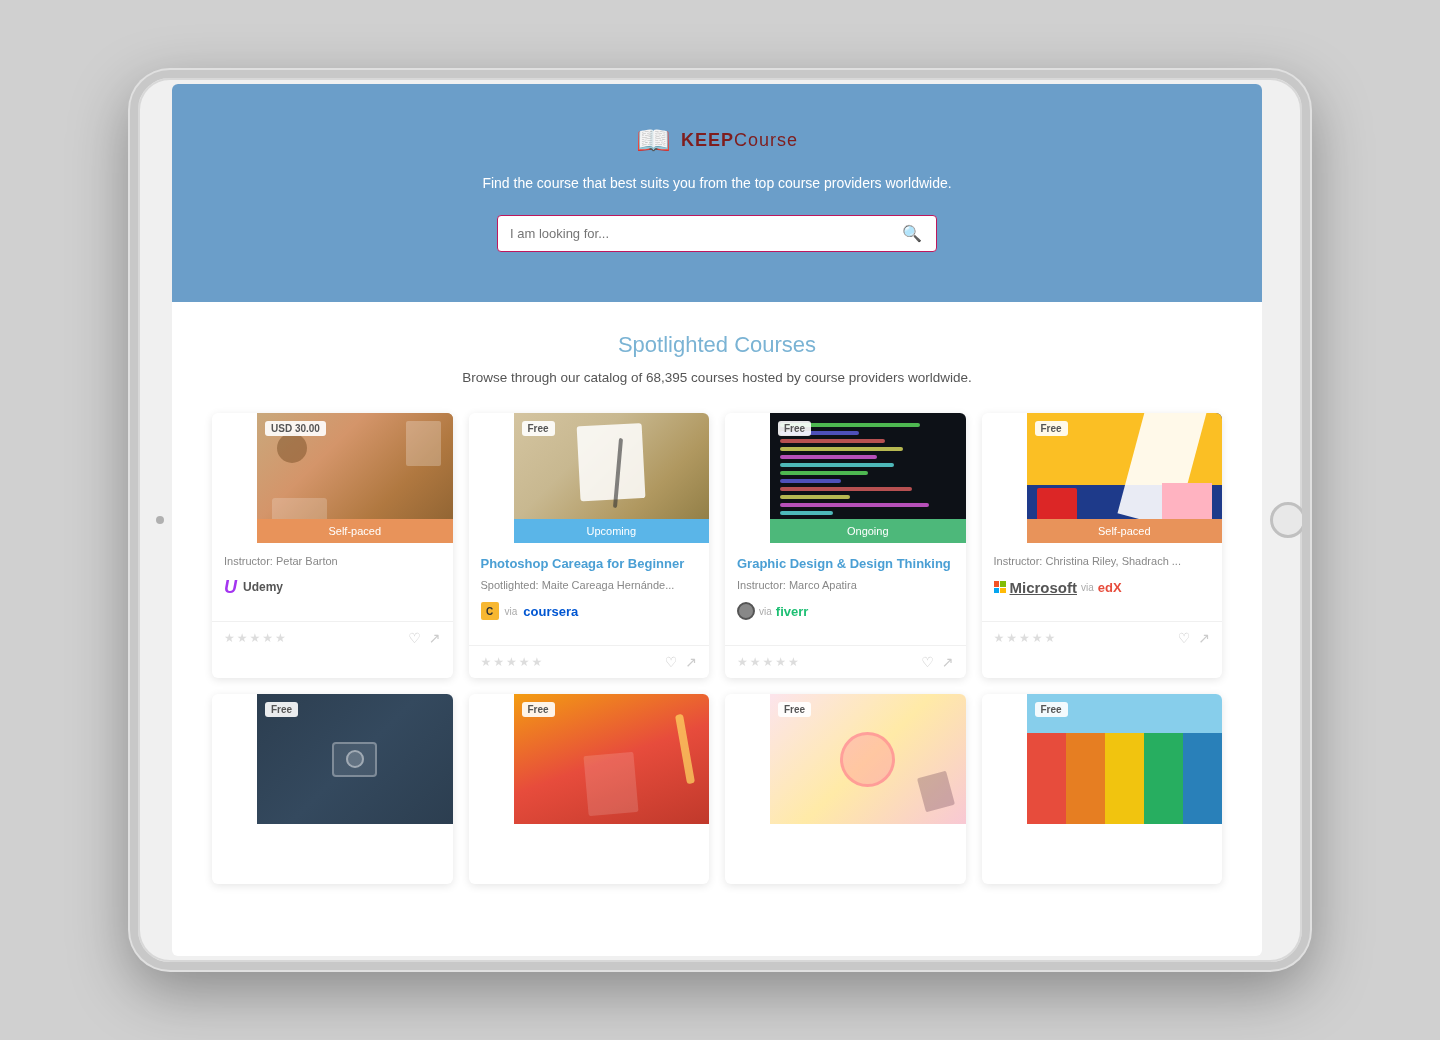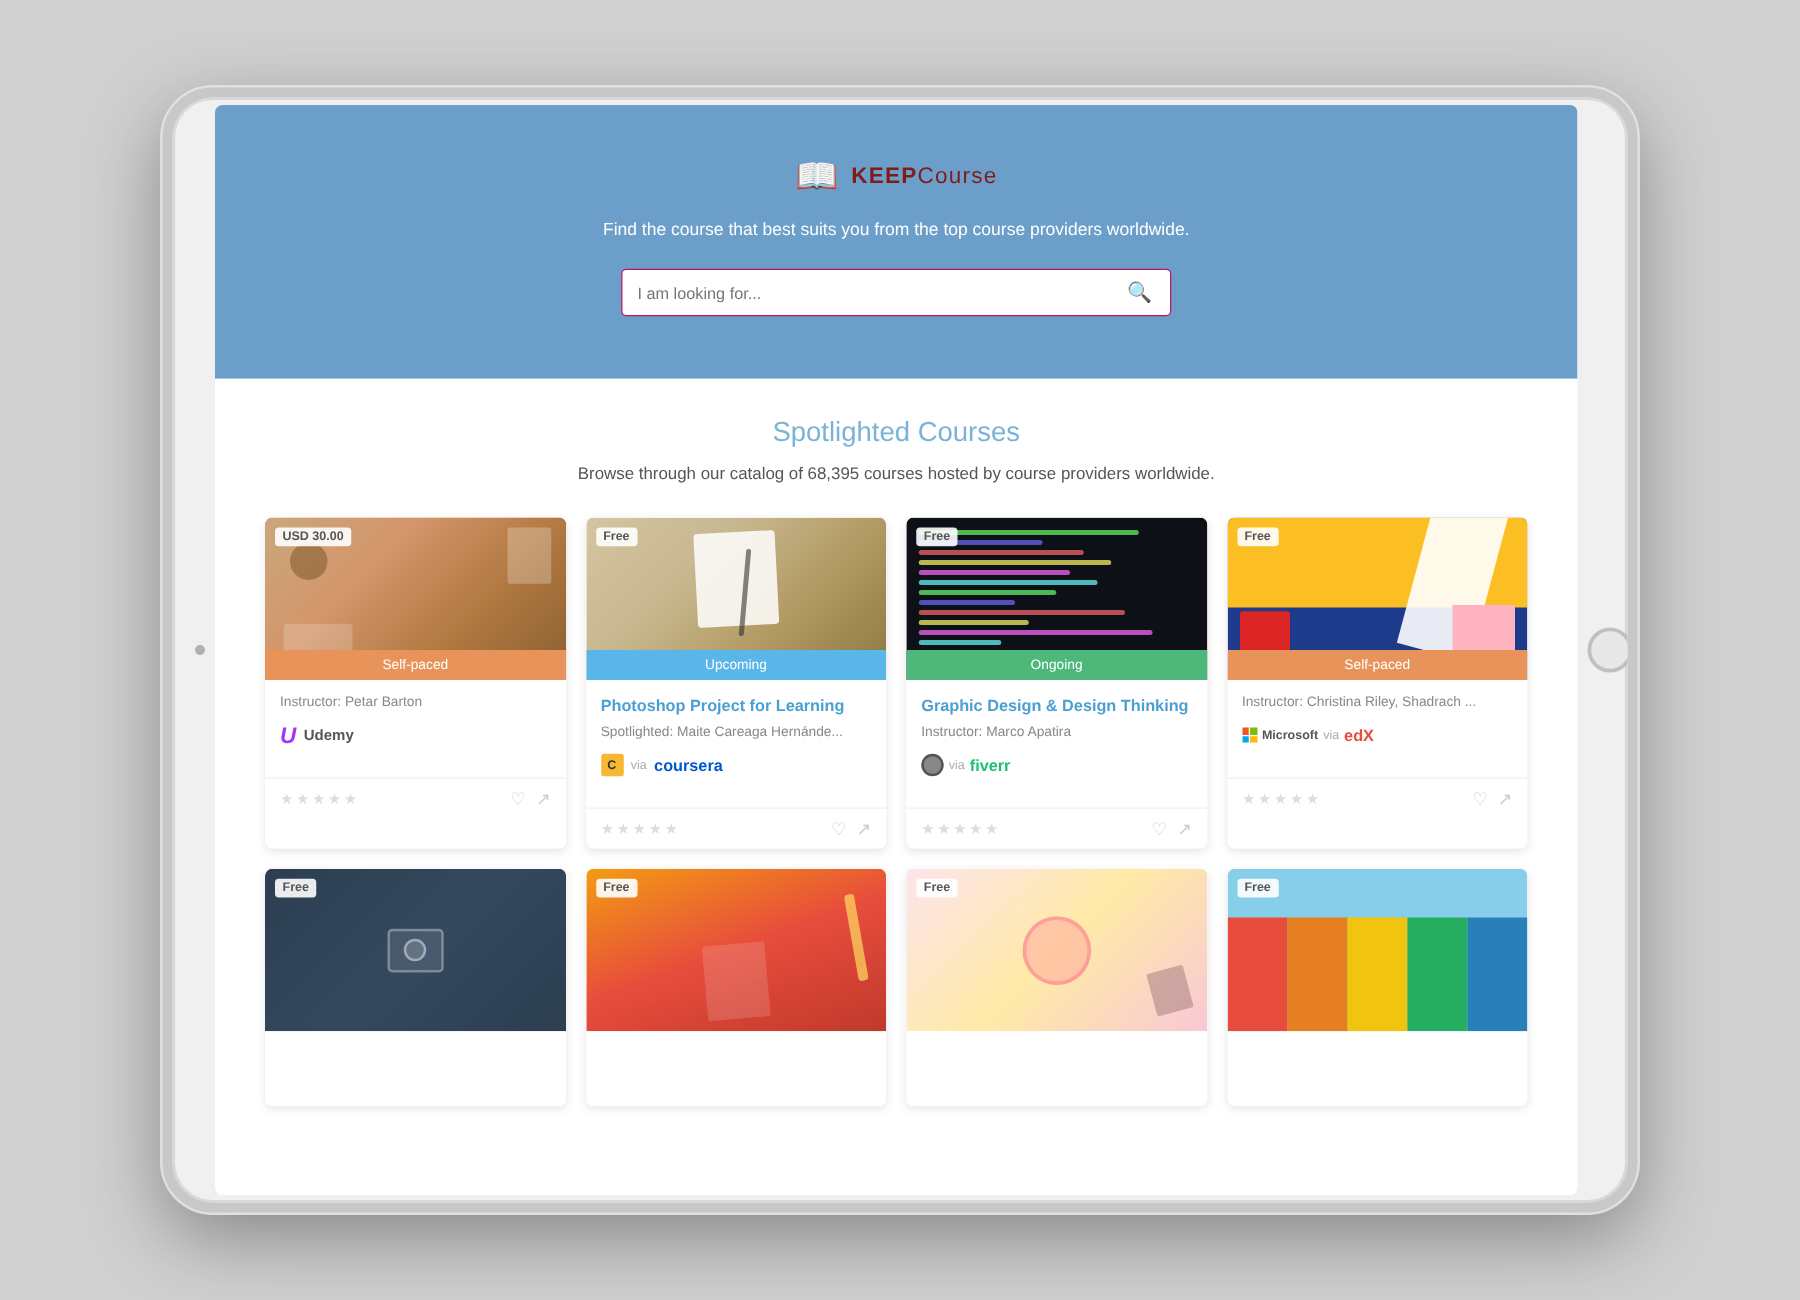--- a/index.html
+++ b/index.html
@@ -159,20 +159,21 @@
       overflow: hidden;
       box-shadow: 0 2px 8px rgba(0,0,0,0.1);
       background: #fff;
       cursor: pointer;
     }
 
     .course-thumbnail {
       position: relative;
       height: 130px;
       overflow: hidden;
+      margin-left: 45px;
     }
 
     
     .thumb-pm { background: linear-gradient(135deg, #c9a87c 0%, #d4956a 40%, #b07840 70%, #8a6030 100%); }
 
     .price-badge {
       position: absolute;
       top: 8px;
       left: 8px;
       background: rgba(255,255,255,0.9);
@@ -396,21 +397,21 @@
 
         <div class="course-card">
           <div class="course-thumbnail">
             <div style="position:absolute;inset:0;background:linear-gradient(135deg,#d4c4a0,#c8b890,#b09860,#8a7840);"></div>
             <div style="position:absolute;top:10px;left:50%;transform:translateX(-50%);width:65px;height:75px;background:rgba(255,255,255,0.85);border-radius:3px;transform:rotate(-3deg)translateX(-50%);"></div>
             <div style="position:absolute;top:25px;left:calc(50% + 5px);width:4px;height:70px;background:rgba(50,50,50,0.6);border-radius:2px;transform:rotate(5deg);"></div>
             <span class="price-badge free-badge">Free</span>
             <div class="status-bar status-upcoming">Upcoming</div>
           </div>
           <div class="course-info">
-            <div class="course-title">Photoshop Project for Learning</div>
+            <div class="course-title">Photoshop Careaga for Beginner</div>
             <div class="course-instructor">Spotlighted: Maite Careaga Hernánde...</div>
             <div class="course-provider">
               <div style="width:18px;height:18px;background:#f7b731;border-radius:2px;display:flex;align-items:center;justify-content:center;font-size:10px;font-weight:900;color:#333;">C</div>
               <span class="via-text">via</span>
               <span style="font-weight:700;color:#0056d2;font-size:13px;">coursera</span>
             </div>
           </div>
           <div class="course-footer">
             <div class="stars">
               <span class="star">★</span>
@@ -482,21 +483,21 @@
           </div>
           <div class="course-info">
             <div class="course-instructor">Instructor: Christina Riley, Shadrach ...</div>
             <div class="course-provider provider-row">
               <div class="ms-grid">
                 <div class="ms-red"></div>
                 <div class="ms-green"></div>
                 <div class="ms-blue"></div>
                 <div class="ms-yellow"></div>
               </div>
-              <span style="font-size:10px;color:#555;font-weight:600;">Microsoft</span>
+              <span style="font-size:15px;color:#555;font-weight:600;text-decoration:underline;">Microsoft</span>
               <span class="via-text">via</span>
               <span style="font-weight:700;color:#e74c3c;font-size:13px;">edX</span>
             </div>
           </div>
           <div class="course-footer">
             <div class="stars">
               <span class="star">★</span>
               <span class="star">★</span>
               <span class="star">★</span>
               <span class="star">★</span>

